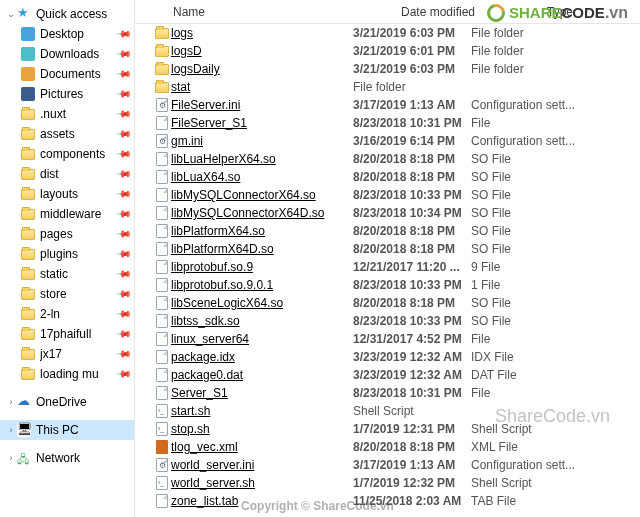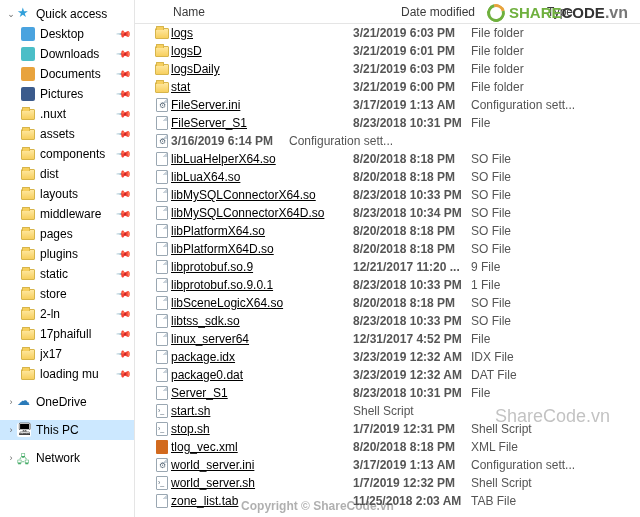--- a/index.html
+++ b/index.html
@@ -264,21 +264,20 @@
           </span>
           <span class="name">logsDaily</span>
           <span class="date">3/21/2019 6:03 PM</span>
           <span class="type">File folder</span>
         </div>
         <div class="row">
           <span class="ic">
             <span class="ic-folder"></span>
           </span>
           <span class="name">stat</span>
-          <span class="date">3/21/2019 6:00 PM</span>
           <span class="type">File folder</span>
         </div>
         <div class="row">
           <span class="ic">
             <span class="ic-file gear"></span>
           </span>
           <span class="name">FileServer.ini</span>
           <span class="date">3/17/2019 1:13 AM</span>
           <span class="type">Configuration sett...</span>
         </div>
@@ -287,20 +286,21 @@
             <span class="ic-file"></span>
           </span>
           <span class="name">FileServer_S1</span>
           <span class="date">8/23/2018 10:31 PM</span>
           <span class="type">File</span>
         </div>
         <div class="row">
           <span class="ic">
             <span class="ic-file gear"></span>
           </span>
+          <span class="name">gm.ini</span>
           <span class="date">3/16/2019 6:14 PM</span>
           <span class="type">Configuration sett...</span>
         </div>
         <div class="row">
           <span class="ic">
             <span class="ic-file"></span>
           </span>
           <span class="name">libLuaHelperX64.so</span>
           <span class="date">8/20/2018 8:18 PM</span>
           <span class="type">SO File</span>

